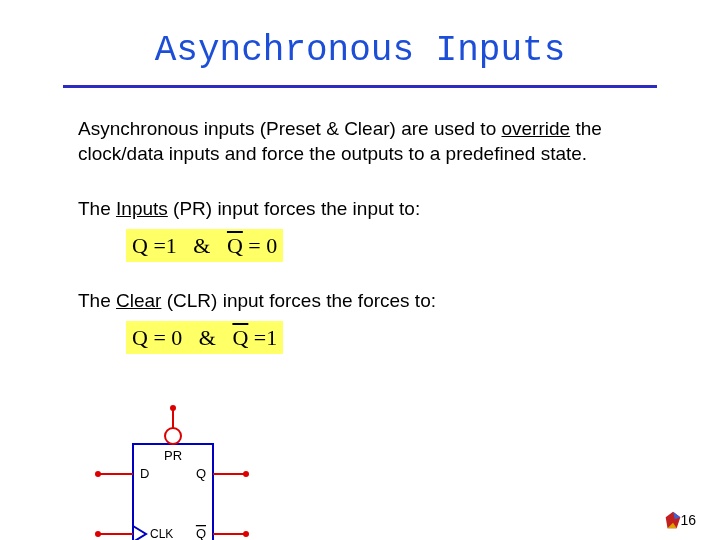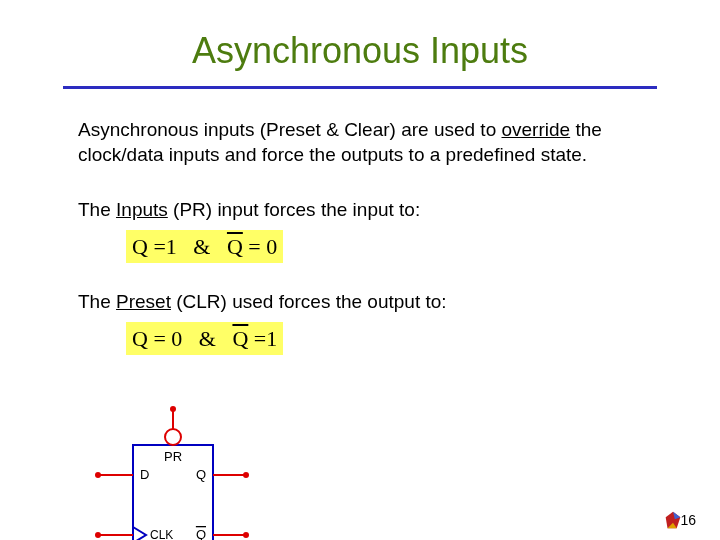--- a/index.html
+++ b/index.html
@@ -14,23 +14,24 @@
   .slide {
     width: 100%;
     height: 100%;
     position: relative;
     padding: 20px 30px;
   }
   .title {
     font-size: 36px;
     font-weight: normal;
     text-align: center;
-    color: #4d7c0f;
+    color: #1d4ed8;
     padding: 10px 0 4px 0;
     margin-bottom: 10px;
+    font-family: Liberation Mono, monospace;
   }
   .title-underline {
     border-bottom: 3px solid #2c2cc0;
     width: 90%;
     margin: 0 auto 28px auto;
   }
   .content {
     display: flex;
     flex-direction: column;
     gap: 18px;
@@ -99,21 +100,21 @@
       </p>
       <div class="eq-wrap">
         <span class="eq">
           <span>Q</span>&nbsp;<span>=</span><span>1</span>
           &nbsp;&nbsp;<span>&amp;</span>&nbsp;&nbsp;
           <span class="qbar">Q</span>&nbsp;<span>=</span>&nbsp;<span>0</span>
         </span>
       </div>
 
       <p class="para" style="margin-bottom:6px">
-        <span>The </span><span class="under">Preset</span><span> (CLR) used forces the output to:</span>
+        <span>The </span><span class="under">Clear</span><span> (CLR) input forces the forces to:</span>
       </p>
       <div class="eq-wrap">
         <span class="eq">
           <span>Q</span>&nbsp;<span>=</span>&nbsp;<span>0</span>
           &nbsp;&nbsp;<span>&amp;</span>&nbsp;&nbsp;
           <span class="qbar">Q</span>&nbsp;<span>=</span><span>1</span>
         </span>
       </div>
 
     </div>

